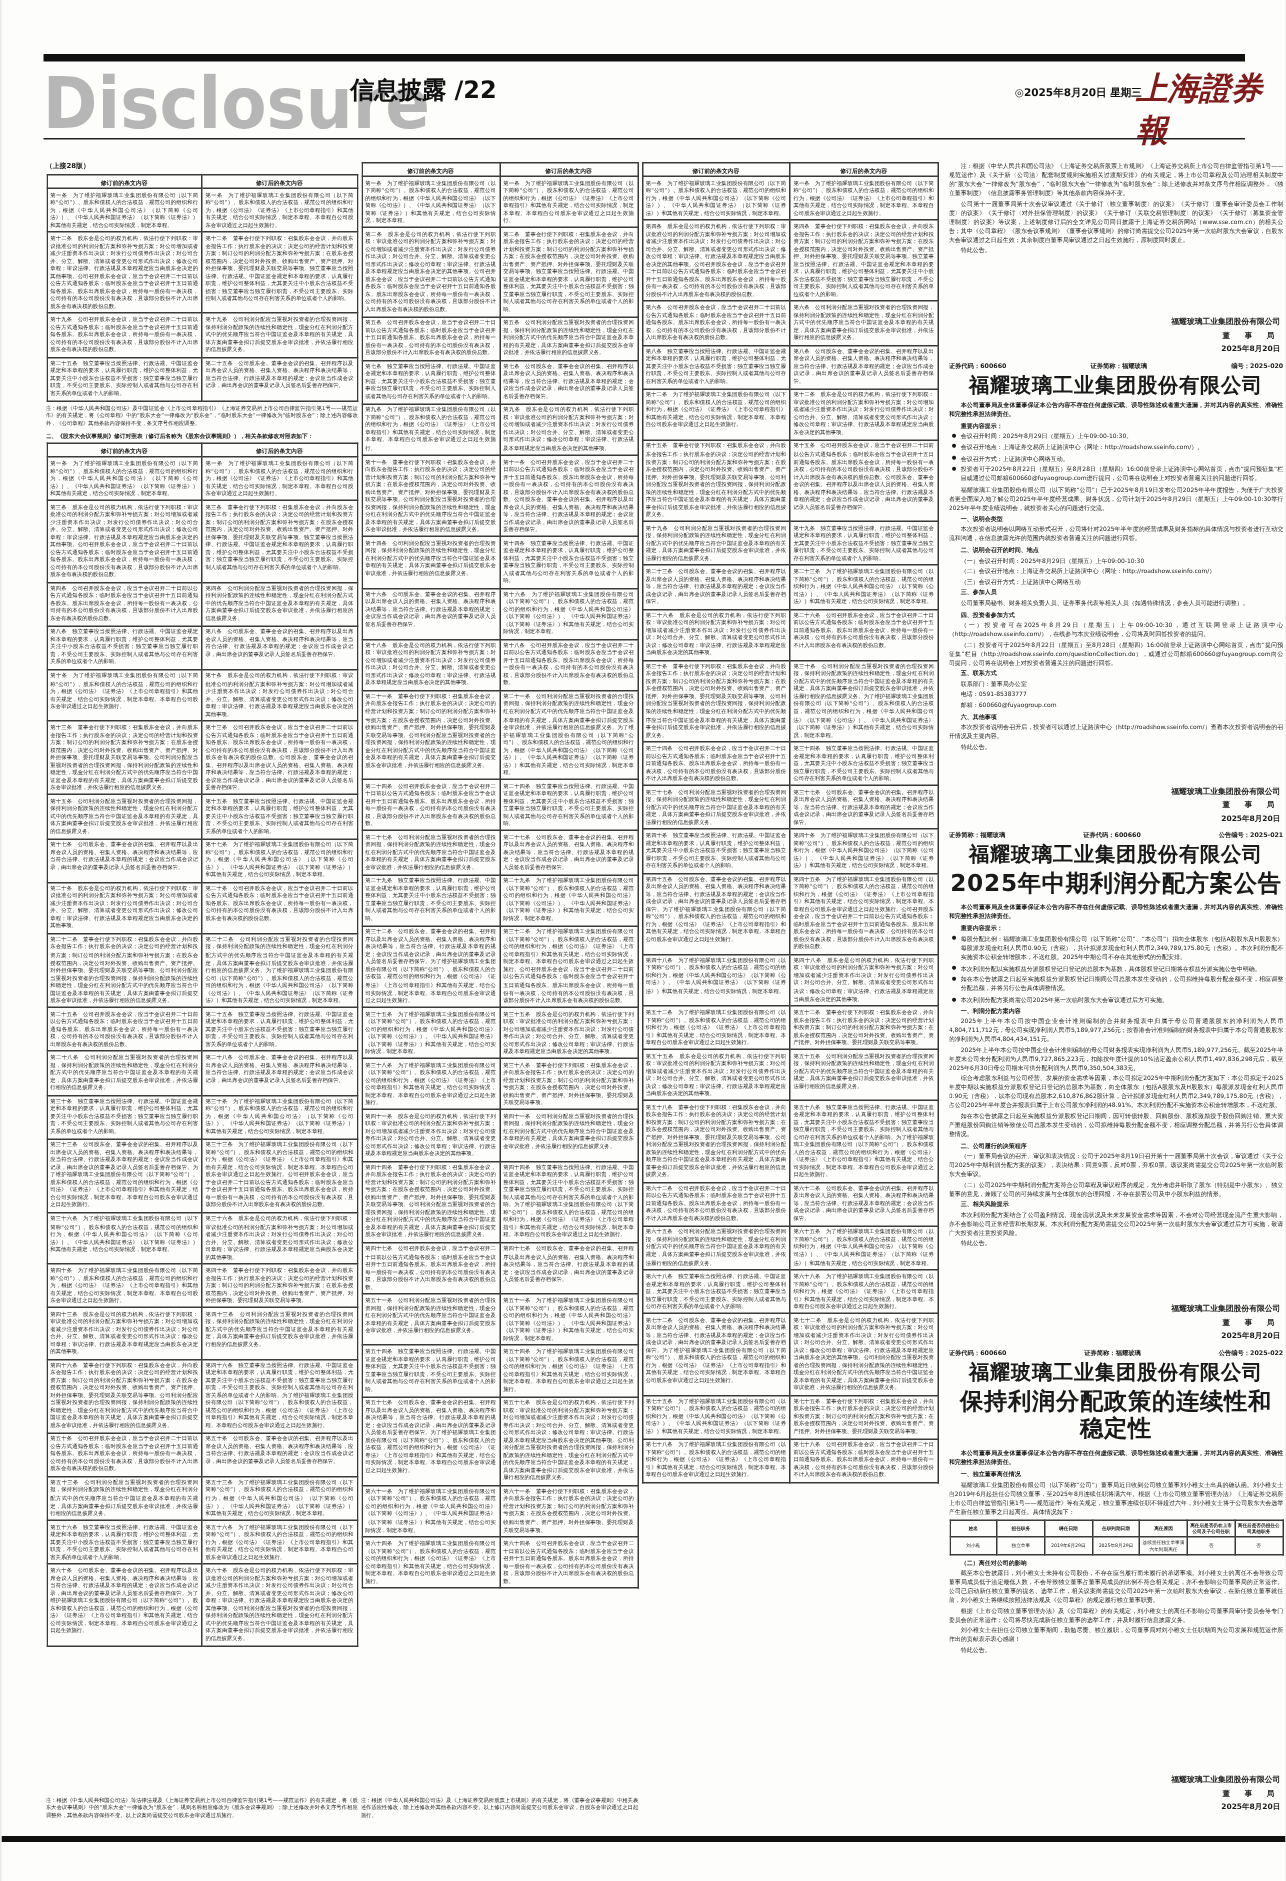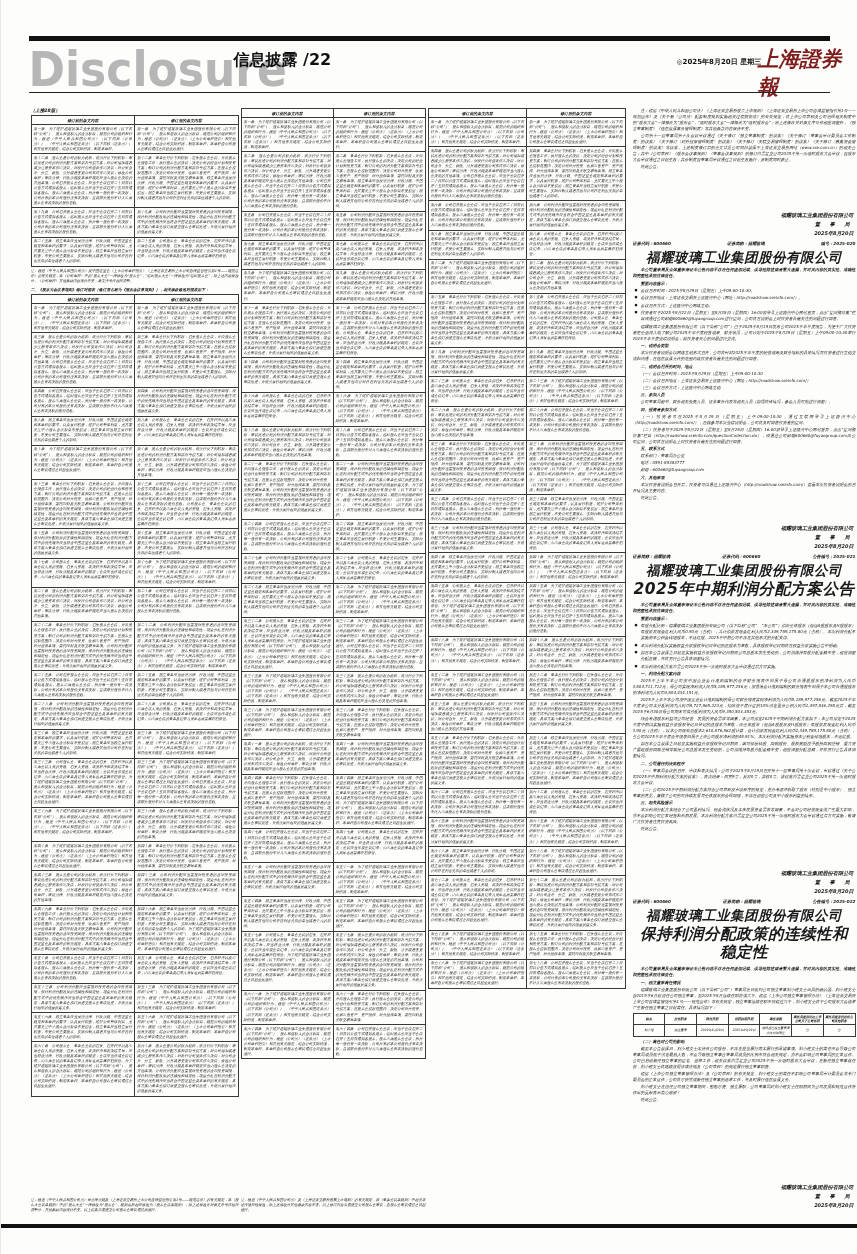--- a/index.html
+++ b/index.html
@@ -9,21 +9,21 @@
   .toprule{position:absolute;left:28px;top:36px;width:801px;height:5px;background:#111;}
   .brand{position:absolute;left:28px;top:42px;font-size:44px;font-weight:bold;color:#b6b6b6;
          letter-spacing:0px;transform:scaleY(1.08);transform-origin:top left;}
   .secttl{position:absolute;left:233px;top:50px;font-size:16px;font-weight:bold;color:#111;}
   .issdate{position:absolute;left:676px;top:57px;font-size:7px;font-weight:bold;color:#111;}
   .masthead{position:absolute;left:757px;top:45px;font-size:21px;font-weight:bold;font-style:italic;
             font-family:"DejaVu Serif","Liberation Serif",serif;color:#7f1d1d;}
   .headrule{position:absolute;left:28px;top:92px;width:801px;height:1px;background:#222;}
   .botrule{position:absolute;left:0;top:1224px;width:857px;height:4px;background:#111;}
   
-  .seg{position:absolute;overflow:hidden;font-style:italic;}
+  .seg{position:absolute;overflow:hidden;}
   
   .contlbl{font-size:4.6px;font-weight:bold;margin:0 0 2px 0;}
   table.amend{width:100%;border-collapse:collapse;table-layout:fixed;}
   table.amend th{font-size:3.9px;font-weight:bold;border:0.6px solid #3a3a3a;padding:1.5px 2px;text-align:center;}
   table.amend td{font-size:3.55px;line-height:1.42;border:0.6px solid #3a3a3a;padding:1.5px 2px;
                  text-align:justify;vertical-align:top;color:#222;}
   .note{font-size:3.55px;line-height:1.42;margin:2.5px 0;text-align:justify;color:#222;}
   .sec2{font-size:3.8px;font-weight:bold;line-height:1.4;margin:1px 0 2px 0;}
   .bnote{position:absolute;left:0;right:0;bottom:0;background:#fdfdfc;padding-top:2px;}
   

